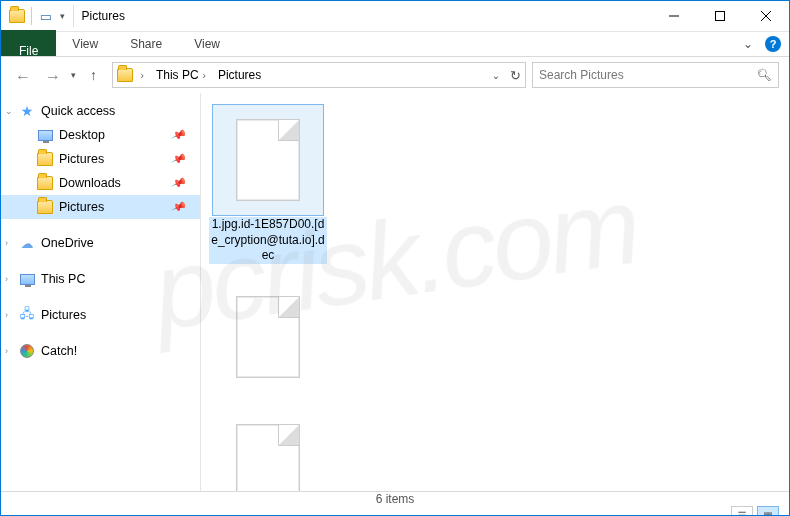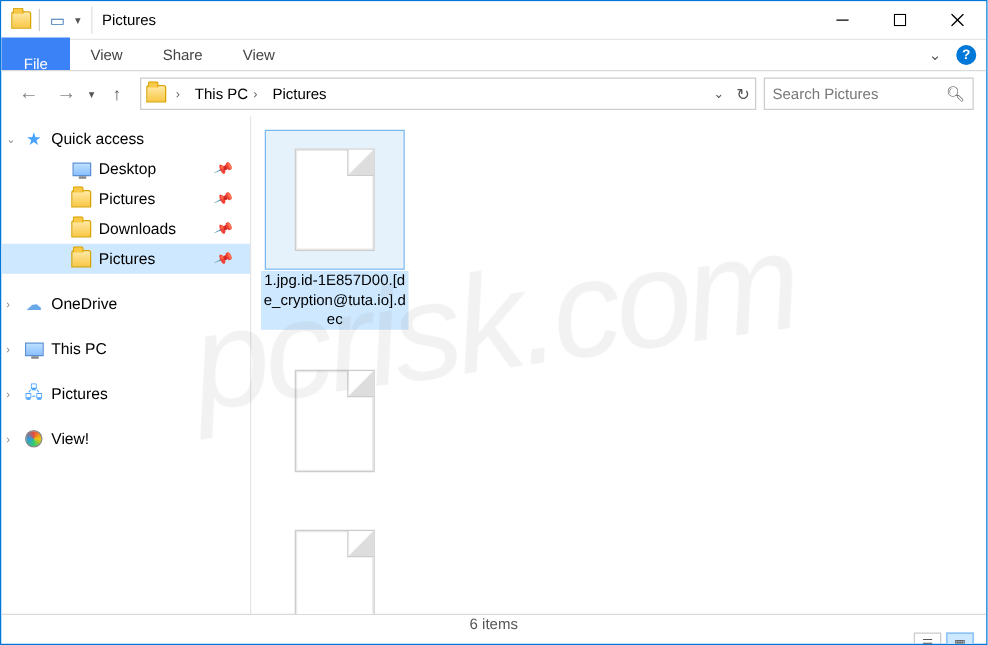--- a/index.html
+++ b/index.html
@@ -9,43 +9,43 @@
 .folder-glyph { width: 16px; height: 14px; background: linear-gradient(#ffe9a6,#f9c846); border-radius: 2px 2px 0 0; border: 1px solid #d9a400; position: relative; }
 .folder-glyph::before { content:""; position:absolute; top:-4px; left:0; width:7px; height:4px; background:#f9c846; border:1px solid #d9a400; border-bottom:none; border-radius:2px 2px 0 0; }
 .vdiv { width:1px; height:18px; background:#d0d0d0; }
 .qat-down { font-size:9px; color:#555; }
 .titlebar-sep { width:1px; height:22px; background:#e0e0e0; margin:0 8px; }
 .titlebar-title { font-size:12px; color:#000; }
 .window-controls { margin-left:auto; display:flex; }
 .window-controls div { width:46px; height:31px; display:flex; align-items:center; justify-content:center; color:#000; font-size:13px; }
 .window-controls .close svg { stroke:#000; }
 .ribbon { height:25px; background:#fff; display:flex; align-items:flex-end; border-bottom:1px solid #dadada; position:relative; }
-.file-tab { background:#3b82f6; color:#fff; font-size:12px; padding:21px 18px 5px 18px; height:25px; display:flex; align-items:center; }
+.file-tab { background:#14532d; color:#fff; font-size:12px; padding:21px 18px 5px 18px; height:25px; display:flex; align-items:center; }
 .rtab { font-size:12px; color:#444; padding:5px 16px; height:25px; display:flex; align-items:center; }
 .ribbon-right { position:absolute; right:8px; top:4px; display:flex; align-items:center; gap:12px; }
 .chev { font-size:12px; color:#555; }
 .help { width:16px; height:16px; border-radius:50%; background:#0078d7; color:#fff; font-size:11px; display:flex; align-items:center; justify-content:center; font-weight:bold; }
 .navrow { height:36px; display:flex; align-items:center; padding:0 10px; gap:6px; }
 .navarrow { width:24px; height:24px; display:flex; align-items:center; justify-content:center; color:#888; font-size:16px; }
 .navarrow.enabled { color:#555; }
 .recent { font-size:9px; color:#555; }
 .uparrow { font-size:14px; color:#555; }
 .addrbar { flex:1; height:26px; border:1px solid #ccc; display:flex; align-items:center; padding:0 4px; gap:4px; }
 .crumb { font-size:12px; color:#000; padding:2px 4px; display:flex; align-items:center; gap:4px; }
 .crumb .sep { font-size:10px; color:#666; }
 .addr-right { margin-left:auto; display:flex; align-items:center; gap:10px; color:#555; }
 .refresh { font-size:13px; }
-.searchbox { width:168px; height:26px; border:1px solid #ccc; display:flex; align-items:center; padding:2px 6px; color:#777; font-size:12px; }
+.searchbox { width:247px; height:26px; border:1px solid #ccc; display:flex; align-items:center; padding:2px 6px; color:#777; font-size:12px; }
 .searchbox .mag { margin-left:auto; color:#555; }
 .body { display:flex; height:calc(100% - 31px - 25px - 36px - 24px); }
 .sidebar { width:200px; border-right:1px solid #e5e5e5; padding-top:6px; overflow:hidden; }
 .navitem { display:flex; align-items:center; height:24px; padding-left:18px; font-size:12.5px; color:#000; gap:6px; position:relative; }
 .navitem .exp { position:absolute; left:4px; font-size:9px; color:#888; }
 .navitem .pin { margin-left:auto; margin-right:14px; color:#777; font-size:11px; transform:rotate(20deg); }
-.navitem.child { padding-left:56px; }
+.navitem.child { padding-left:36px; }
 .navitem.selected { background:#cde8ff; }
 .navgap { height:12px; }
 .icon16 { width:16px; height:16px; display:inline-flex; align-items:center; justify-content:center; }
 .star { color:#4aa3ff; font-size:14px; }
 .monitor { width:15px; height:11px; border:1px solid #5a8fd6; background:linear-gradient(#bde0ff,#8abfff); position:relative; }
 .monitor::after { content:""; position:absolute; bottom:-3px; left:4px; width:6px; height:2px; background:#888; }
 .cloud { color:#6aa9e9; font-size:13px; }
 .net { color:#4aa3ff; font-size:13px; }
 .disc { width:14px; height:14px; border-radius:50%; background:conic-gradient(#e74c3c,#f1c40f,#2ecc71,#3498db,#e74c3c); border:1px solid #888; }
 .content { flex:1; overflow:auto; padding:12px 8px; }
@@ -192,21 +192,21 @@
       <span class="exp">›</span>
       <span class="icon16 net">🖧</span>
       <span>Pictures</span>
     </div>
     <div class="navgap"></div>
     <div class="navitem">
       <span class="exp">›</span>
       <span class="icon16">
           <span class="disc"></span>
         </span>
-      <span>View!</span>
+      <span>Catch!</span>
     </div>
   </div>
 
   <div class="content">
     <div class="grid" id="grid">
         <div class="fileitem sel">
           <div class="thumb">
             <div class="page"></div>
           </div>
           <div class="fname">1.jpg.id-1E857D00.[de_cryption@tuta.io].dec</div>

